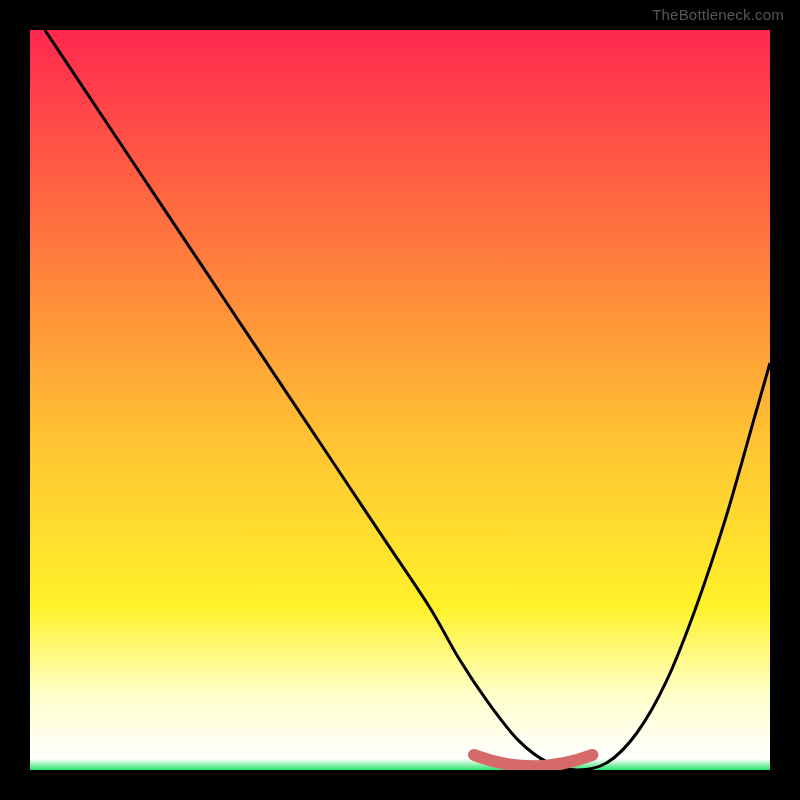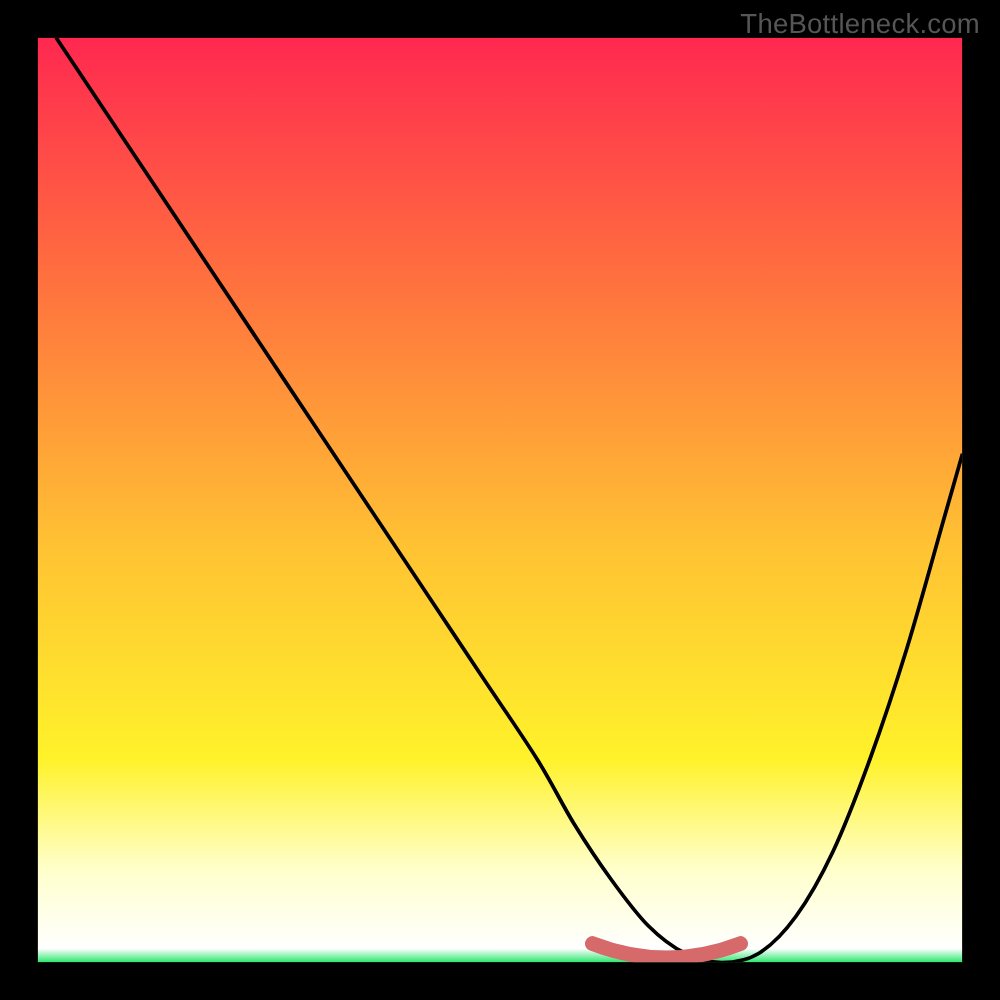--- a/index.html
+++ b/index.html
@@ -8,21 +8,21 @@
     position: relative;
     width: 800px;
     height: 800px;
     background: #000;
   }
   .watermark {
     position: absolute;
     top: 6px;
     right: 16px;
     font-family: Arial, Helvetica, sans-serif;
-    font-size: 22px;
+    font-size: 15px;
     font-weight: 500;
     color: #565656;
     letter-spacing: 0.2px;
     z-index: 5;
   }
   .plot {
     position: absolute;
     left: 30px;
     top: 30px;
     width: 740px;

